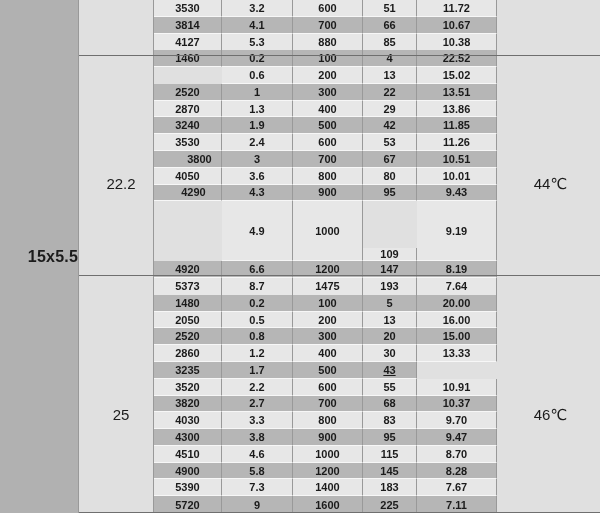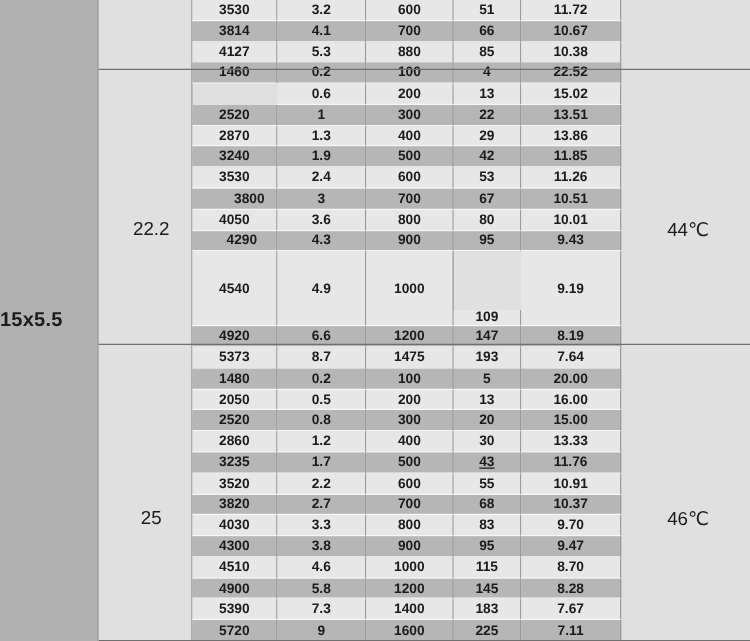--- a/index.html
+++ b/index.html
@@ -17,21 +17,21 @@
     color: var(--text, #1b1b1b);
   }
 
   .prop-cell {
     grid-column: 1;
     grid-row: 1 / span 28;
     background: var(--panel, #b1b1b1);
     border-right: 1px solid var(--grid-line, #999);
     display: flex;
     align-items: center;
-    justify-content: flex-start;
+    justify-content: flex-end;
     font-size: 16px;
     font-weight: bold;
     letter-spacing: 0.2px;
   }
 
   .merged {
     display: flex;
     align-items: center;
     justify-content: center;
     background: var(--merged-bg, #e0e0e0);
@@ -130,21 +130,20 @@
     <div class="cell light" style="grid-area: 11 / 3;">4050</div>
     <div class="cell light" style="grid-area: 11 / 4;">3.6</div>
     <div class="cell light" style="grid-area: 11 / 5;">800</div>
     <div class="cell light" style="grid-area: 11 / 6;">80</div>
     <div class="cell light" style="grid-area: 11 / 7;">10.01</div>
     <div class="cell dark" style="grid-area: 12 / 3; padding-left: 12px;">4290</div>
     <div class="cell dark" style="grid-area: 12 / 4;">4.3</div>
     <div class="cell dark" style="grid-area: 12 / 5;">900</div>
     <div class="cell dark" style="grid-area: 12 / 6;">95</div>
     <div class="cell dark" style="grid-area: 12 / 7;">9.43</div>
-    <div class="cell light" style="grid-area: 13 / 3;">4540</div>
     <div class="cell light" style="grid-area: 13 / 4;">4.9</div>
     <div class="cell light" style="grid-area: 13 / 5;">1000</div>
     <div class="cell light" style="grid-area: 13 / 6; margin-top: 47px;">109</div>
     <div class="cell light" style="grid-area: 13 / 7;">9.19</div>
     <div class="cell dark" style="grid-area: 14 / 3;">4920</div>
     <div class="cell dark" style="grid-area: 14 / 4;">6.6</div>
     <div class="cell dark" style="grid-area: 14 / 5;">1200</div>
     <div class="cell dark" style="grid-area: 14 / 6;">147</div>
     <div class="cell dark" style="grid-area: 14 / 7;">8.19</div>
     <div class="cell light no-bb" style="grid-area: 15 / 3;">5373</div>
@@ -172,21 +171,20 @@
     <div class="cell dark" style="grid-area: 18 / 7;">15.00</div>
     <div class="cell light" style="grid-area: 19 / 3;">2860</div>
     <div class="cell light" style="grid-area: 19 / 4;">1.2</div>
     <div class="cell light" style="grid-area: 19 / 5;">400</div>
     <div class="cell light" style="grid-area: 19 / 6;">30</div>
     <div class="cell light" style="grid-area: 19 / 7;">13.33</div>
     <div class="cell dark" style="grid-area: 20 / 3;">3235</div>
     <div class="cell dark" style="grid-area: 20 / 4; text-align: center;">1.7</div>
     <div class="cell dark" style="grid-area: 20 / 5;">500</div>
     <div class="cell dark" style="grid-area: 20 / 6; text-decoration: underline;">43</div>
-    <div class="cell dark" style="grid-area: 20 / 7;">11.76</div>
     <div class="cell light" style="grid-area: 21 / 3;">3520</div>
     <div class="cell light" style="grid-area: 21 / 4;">2.2</div>
     <div class="cell light" style="grid-area: 21 / 5;">600</div>
     <div class="cell light" style="grid-area: 21 / 6;">55</div>
     <div class="cell light" style="grid-area: 21 / 7;">10.91</div>
     <div class="cell dark" style="grid-area: 22 / 3;">3820</div>
     <div class="cell dark" style="grid-area: 22 / 4;">2.7</div>
     <div class="cell dark" style="grid-area: 22 / 5;">700</div>
     <div class="cell dark" style="grid-area: 22 / 6;">68</div>
     <div class="cell dark" style="grid-area: 22 / 7;">10.37</div>

